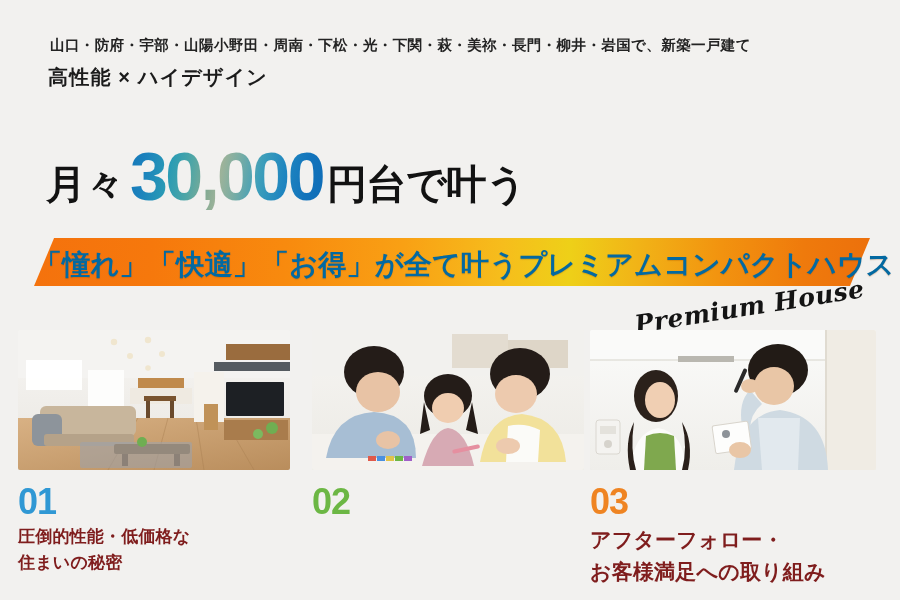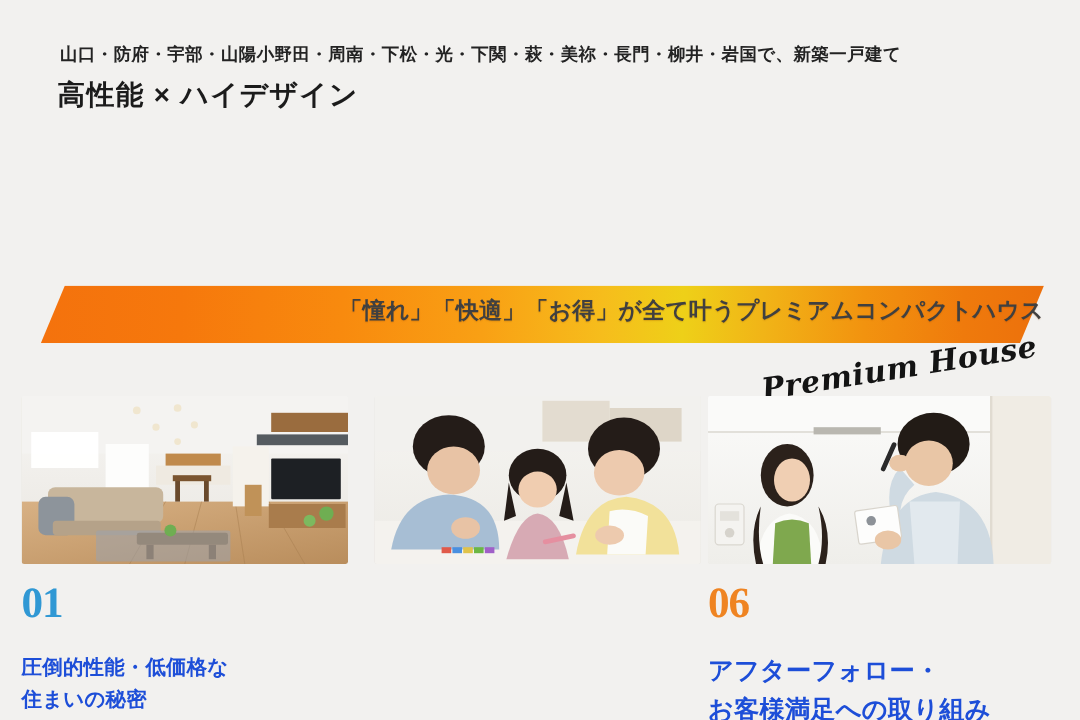--- a/index.html
+++ b/index.html
@@ -41,21 +41,21 @@
     font-weight: 700;
     letter-spacing: 0.4px;
     color: #232323;
     white-space: nowrap;
   }
 
   .headline-1 {
     position: absolute;
     left: 48px;
     top: 64px;
-    font-size: 23px;
+    font-size: 20px;
     font-weight: 700;
     letter-spacing: 1.2px;
     color: #1b1b1b;
     white-space: nowrap;
   }
 
   .headline-2 {
     position: absolute;
     left: 46px;
     top: 100px;
@@ -149,24 +149,24 @@
     clip-path: polygon(2.4% 0%, 100% 0%, 97.6% 100%, 0% 100%);
   }
 
   .ribbon-text {
     position: absolute;
     left: 0;
     top: 18px;
     width: 836px;
     margin-left: 34px;
     text-align: right;
-    font-size: 19px;
+    font-size: 28px;
     font-weight: 800;
     letter-spacing: 0.3px;
-    color: #404040;
+    color: #0369a1;
     white-space: nowrap;
     text-shadow: 0 1px 1px rgba(150, 70, 0, 0.25);
   }
 
   .ribbon-script {
     position: absolute;
     right: 36px;
     top: 46px;
     font-family: "DejaVu Serif", "Liberation Serif", serif;
     font-style: italic;
@@ -179,21 +179,20 @@
     white-space: nowrap;
   }
 
   
   .region-cards {
     position: absolute;
     left: 0;
     top: 330px;
     width: 900px;
     height: 270px;
-    font-family: Liberation Serif, serif;
   }
 
   .card {
     position: absolute;
     top: 0;
     width: 272px;
   }
   .card-1 { left: 18px; }
   .card-2 { left: 312px; }
   .card-3 { left: 590px; }
@@ -215,42 +214,47 @@
     font-size: 36px;
     font-weight: 800;
     letter-spacing: -1px;
     line-height: 1;
   }
   .num-01 { color: #3098d4; }
   .num-02 { color: #6cb744; }
   .num-03 { color: #ef8422; }
 
   .card-title {
-    margin-top: 24px;
+    margin-top: 4px;
     font-size: 17px;
     font-weight: 800;
     line-height: 1.5;
-    color: #1d4ed8;
+    color: #7f1d1d;
     letter-spacing: 0.2px;
     white-space: pre-line;
   }
   .card-3 .card-title { font-size: 21px; }
 </style>
 </head>
 <body>
 
 <div id="banner">
 
   <div class="region-header">
 
     <div class="eyebrow">山口・防府・宇部・山陽小野田・周南・下松・光・下関・萩・美祢・長門・柳井・岩国で、新築一戸建て</div>
 
     <div class="headline-1">高性能 × ハイデザイン</div>
 
 
+    <div class="price-row">
+      <span class="price-prefix">月々</span>
+      <span class="price-number">30,000</span>
+      <span class="price-suffix">円台で叶う</span>
+    </div>
   </div>
 
   <div class="region-ribbon">
     <div class="ribbon-shape"></div>
     <div class="ribbon-text">「憧れ」「快適」「お得」が全て叶うプレミアムコンパクトハウス</div>
     <div class="ribbon-script">Premium House</div>
   </div>
 
   <div class="region-cards">
 
@@ -347,20 +351,21 @@
           <g>
             <rect x="56" y="126" width="8" height="5" fill="#e05a4a"></rect>
             <rect x="65" y="126" width="8" height="5" fill="#4a90e0"></rect>
             <rect x="74" y="126" width="8" height="5" fill="#e0c34a"></rect>
             <rect x="83" y="126" width="8" height="5" fill="#6cb744"></rect>
             <rect x="92" y="126" width="8" height="5" fill="#a060c8"></rect>
           </g>
           <rect x="140" y="120" width="28" height="4" rx="2" fill="#e58fa0" transform="rotate(-12 140 120)"></rect>
         </svg>
       </div>
+      <div class="card-number num-02">02</div>
     </div>
 
     <div class="card card-3">
       <div class="card-photo">
         <svg viewBox="0 0 286 140" preserveAspectRatio="none" aria-hidden="true">
           <defs>
             <linearGradient id="c3bg" x1="0" y1="0" x2="0" y2="1">
               <stop offset="0%" stop-color="#fbfbfa"></stop>
                 <stop offset="100%" stop-color="#efeeea"></stop>
             </linearGradient>
@@ -389,19 +394,19 @@
 
           <rect x="122" y="96" width="36" height="28" rx="2" fill="#fdfdfc" stroke="#d8d4cc" stroke-width="1" transform="rotate(-8 122 96)"></rect>
           <circle cx="136" cy="104" r="4" fill="#8d9298"></circle>
           <ellipse cx="150" cy="120" rx="11" ry="8" fill="#e9c6a6"></ellipse>
 
           <rect x="6" y="90" width="24" height="34" rx="3" fill="#f4f3f0" stroke="#dad7d0" stroke-width="1"></rect>
           <rect x="10" y="96" width="16" height="8" fill="#e4e2dc"></rect>
           <circle cx="18" cy="114" r="4" fill="#d6d3cc"></circle>
         </svg>
       </div>
-      <div class="card-number num-03">06</div>
+      <div class="card-number num-03">03</div>
       <div class="card-title">アフターフォロー・
 お客様満足への取り組み</div>
     </div>
 
   </div>
 </div>
 
 </body></html>

